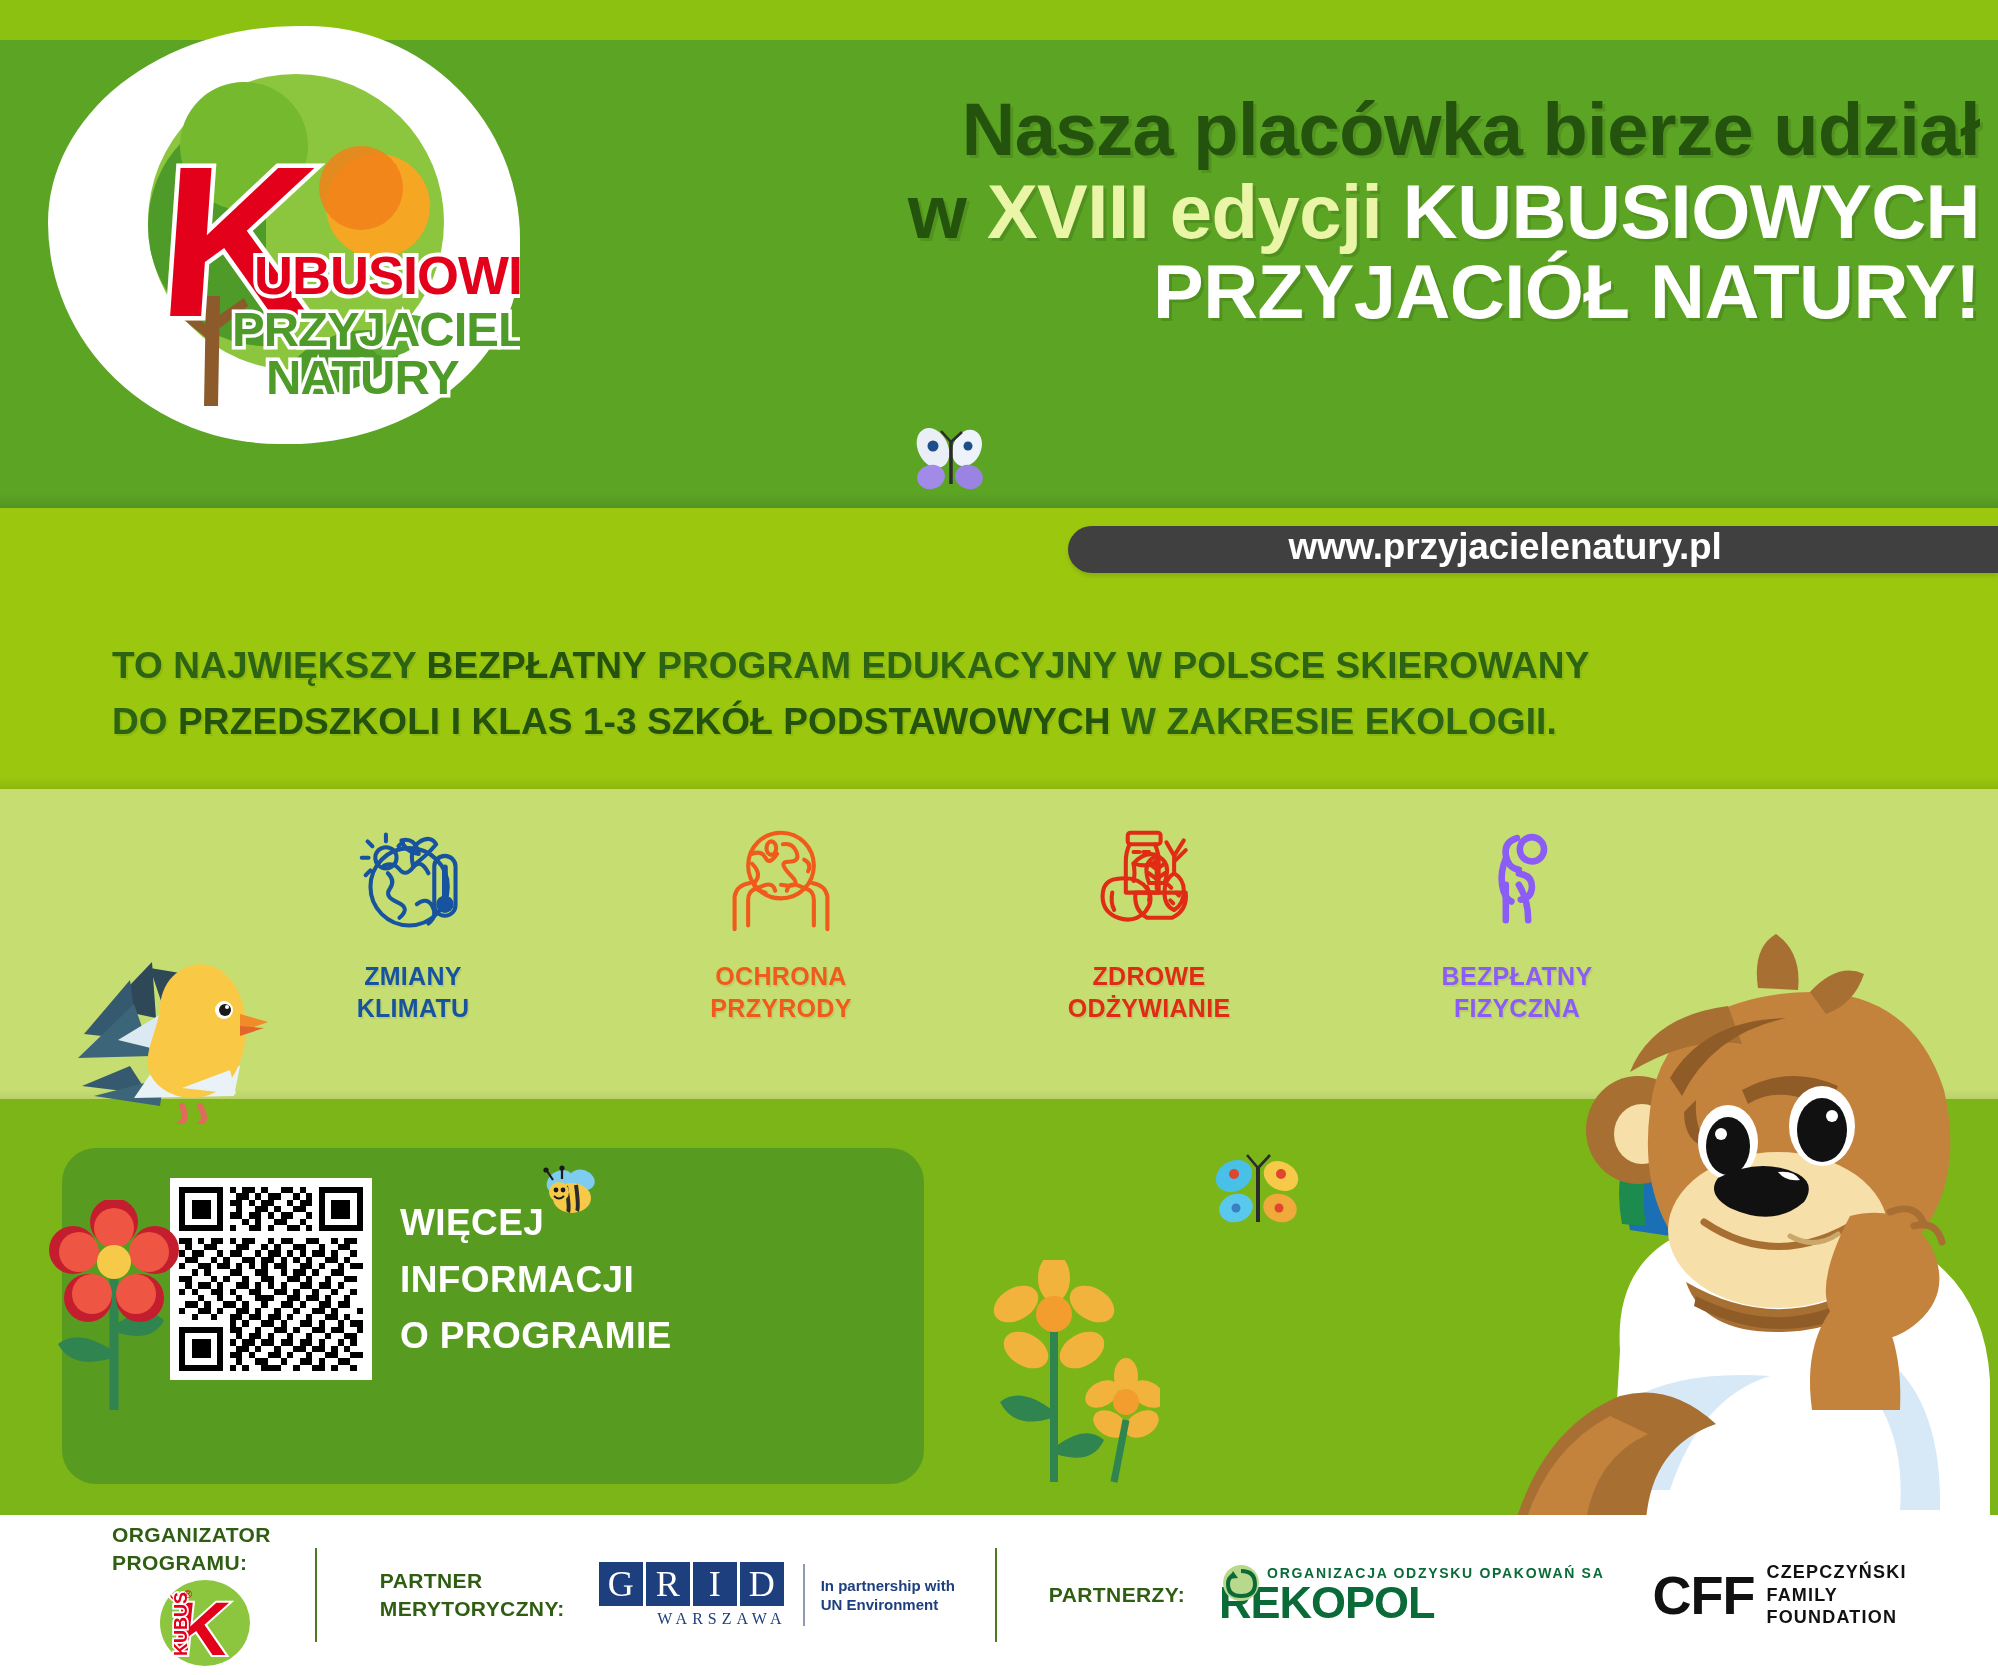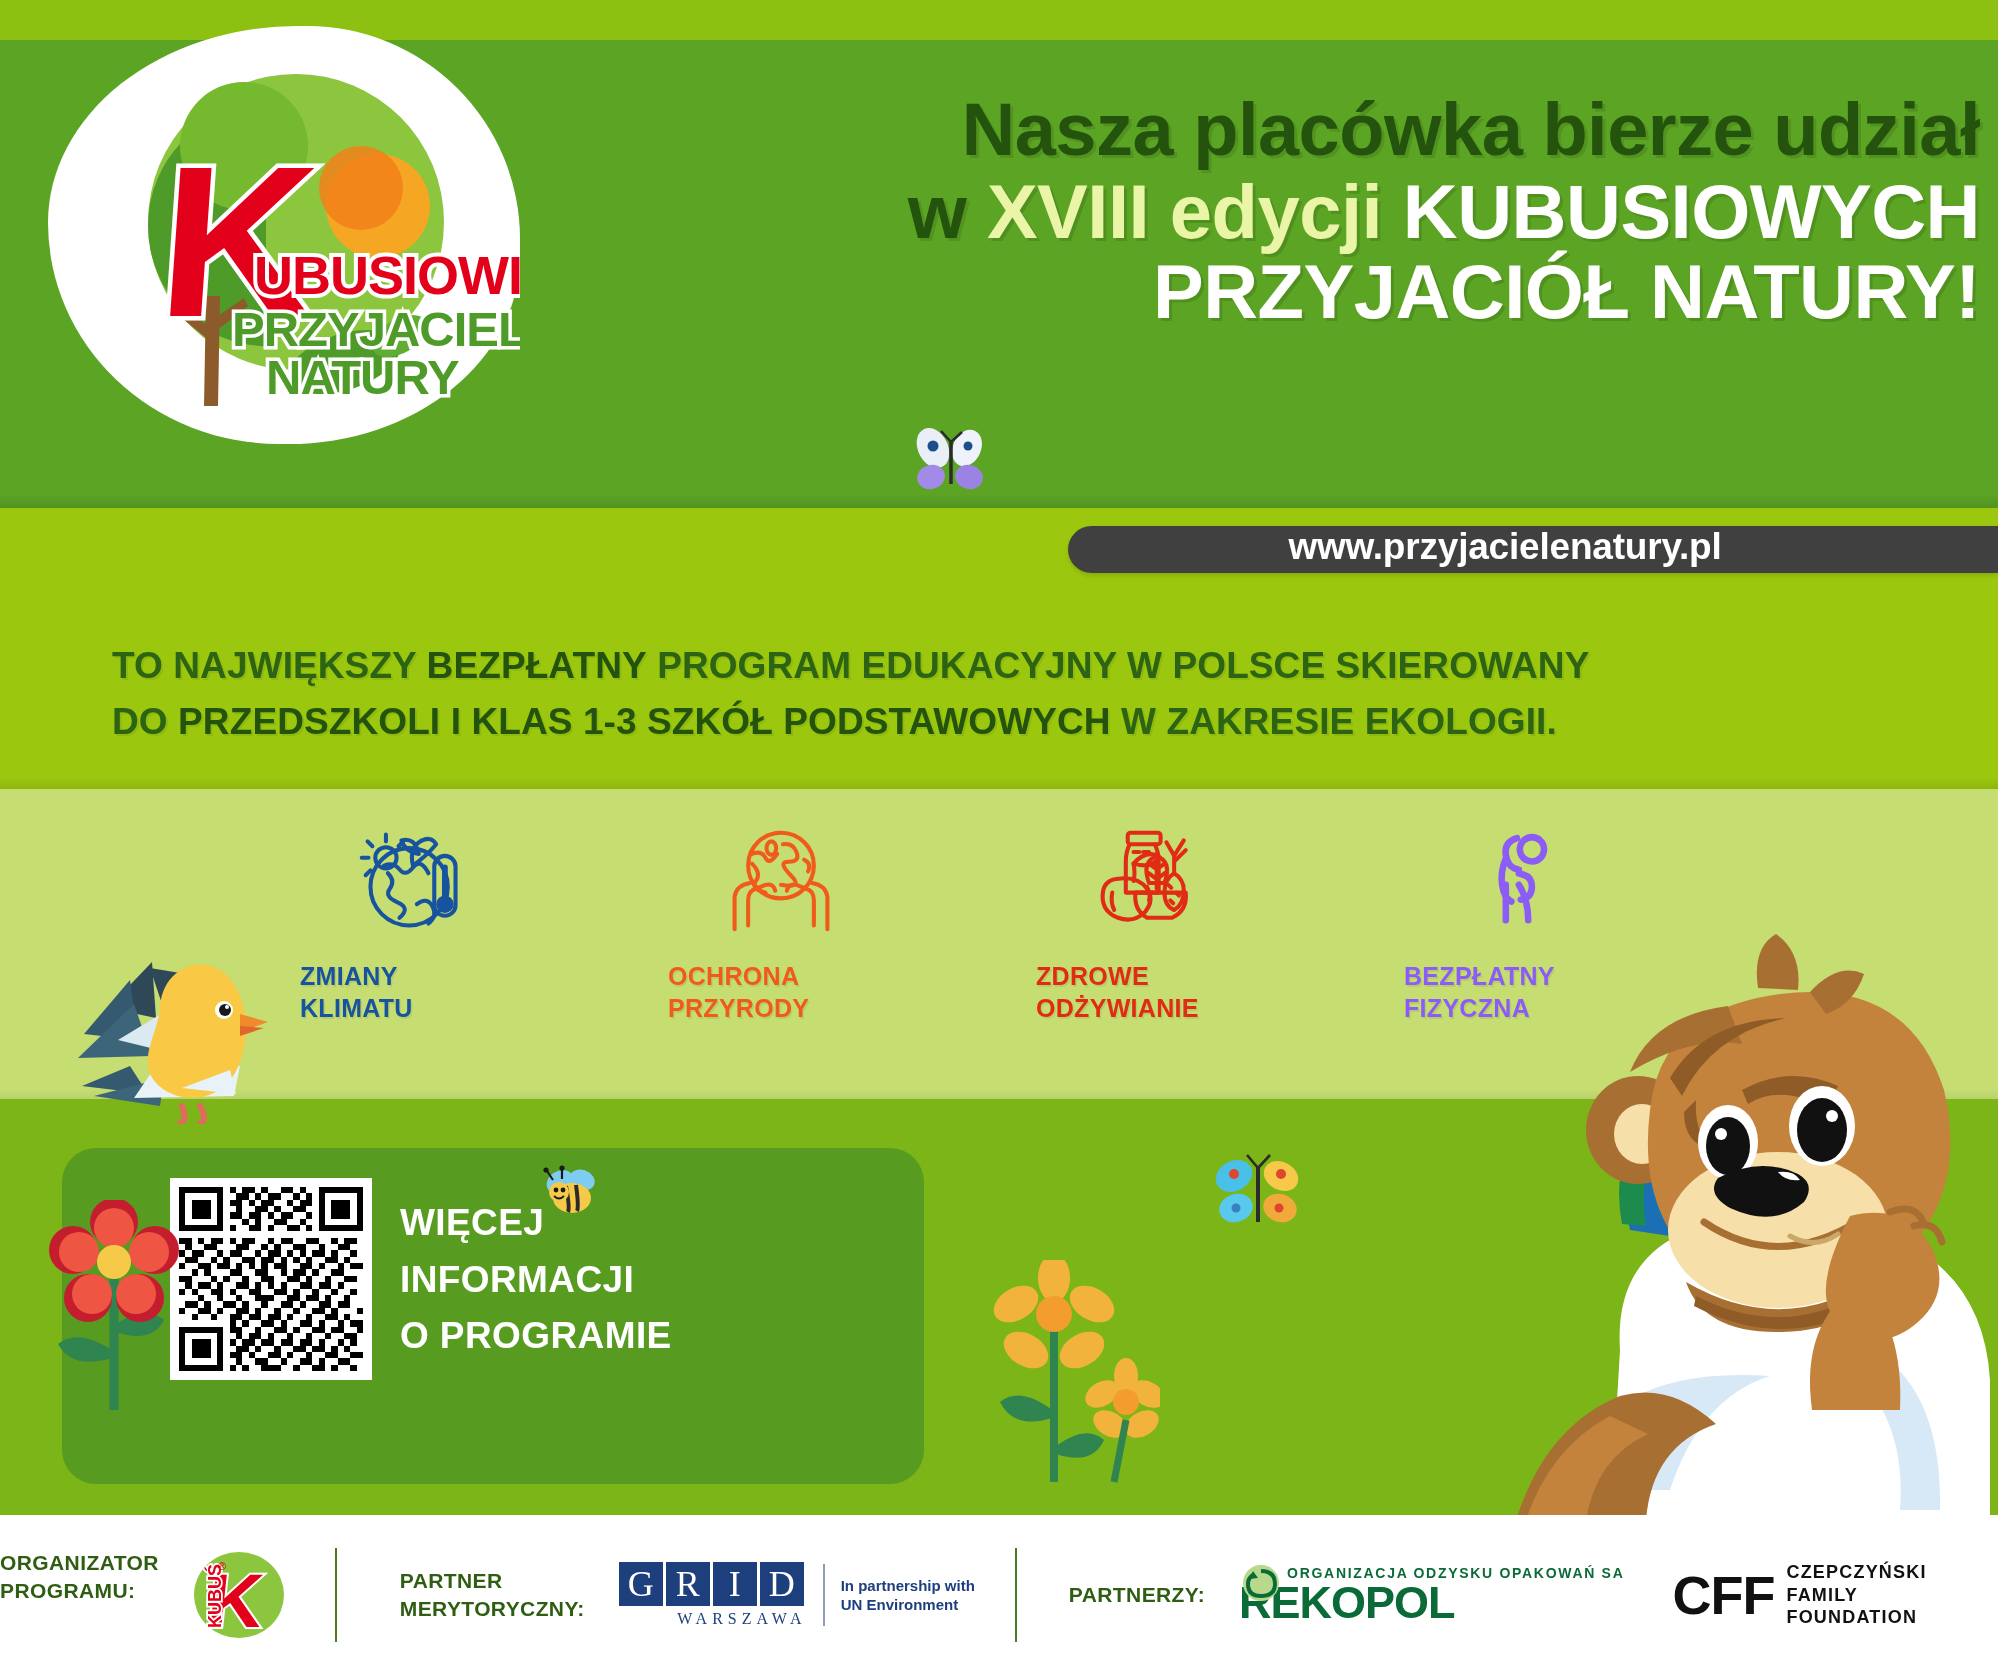--- a/index.html
+++ b/index.html
@@ -86,21 +86,21 @@
     z-index: 5;
   }
   .subtitle b { font-weight: 900; color: #24530d; }
 
   
   .cats {
     position: absolute; left: 300px; top: 820px; width: 1330px; height: 260px;
     display: flex; align-items: flex-start; justify-content: space-between;
     z-index: 5;
   }
-  .cat { width: 226px; text-align: left; }
+  .cat { width: 226px; text-align: center; }
   .cat .ic { height: 122px; display: flex; align-items: center; justify-content: center; }
   .cat .lb {
     margin-top: 18px; font-size: 25px; font-weight: 800; line-height: 1.28;
     letter-spacing: 0.3px; text-shadow: 1.5px 1.5px 0 rgba(0,0,0,0.07);
   }
 
   
   .qr-card {
     position: absolute; left: 62px; top: 1148px; width: 862px; height: 336px;
     background: #589b21; border-radius: 34px; z-index: 5;
@@ -704,21 +704,21 @@
     <path d="M206 366 q90 46 174 -8 l6 14 q-90 52 -182 4Z" fill="#8f5c28"></path>
 
     <path d="M360 286 q56 -14 82 32 q20 44 -14 74 q-36 32 -76 4 q-36 -26 8 -110Z" fill="#c4833d"></path>
     <path d="M400 282 q26 -10 34 12 M424 296 q22 -6 28 16" stroke="#a86f33" stroke-width="7" fill="none" stroke-linecap="round"></path>
 
     <path d="M368 354 q46 38 42 126 l-88 0 q-12 -86 46 -126Z" fill="#c4833d"></path>
   </svg>
 
   <div class="footer">
 
-    <div style="display:flex;">
+    <div style="display:flex;align-items:center;margin-left:112px;flex-direction:column;">
       <div class="f-label">ORGANIZATOR
 PROGRAMU:</div>
       <svg class="kubus-logo" style="margin-left:28px" viewBox="0 0 104 92">
         <ellipse cx="52" cy="46" rx="45" ry="43" fill="#8cc63f"></ellipse>
         <text x="54" y="78" font-family="Liberation Sans, sans-serif" font-size="76" font-weight="900" fill="#e2001a" stroke="#ffffff" stroke-width="4" paint-order="stroke" text-anchor="middle" transform="skewX(-6)">K</text>
         <text x="34" y="47" font-family="Liberation Sans, sans-serif" font-size="18" font-weight="900" fill="#e2001a" stroke="#ffffff" stroke-width="3.5" paint-order="stroke" letter-spacing="0" text-anchor="middle" transform="rotate(-90 34 47)">KUBUŚ</text>
         <text x="31" y="21" font-family="Liberation Sans, sans-serif" font-size="11" fill="#e2001a">®</text>
       </svg>
     </div>
 

